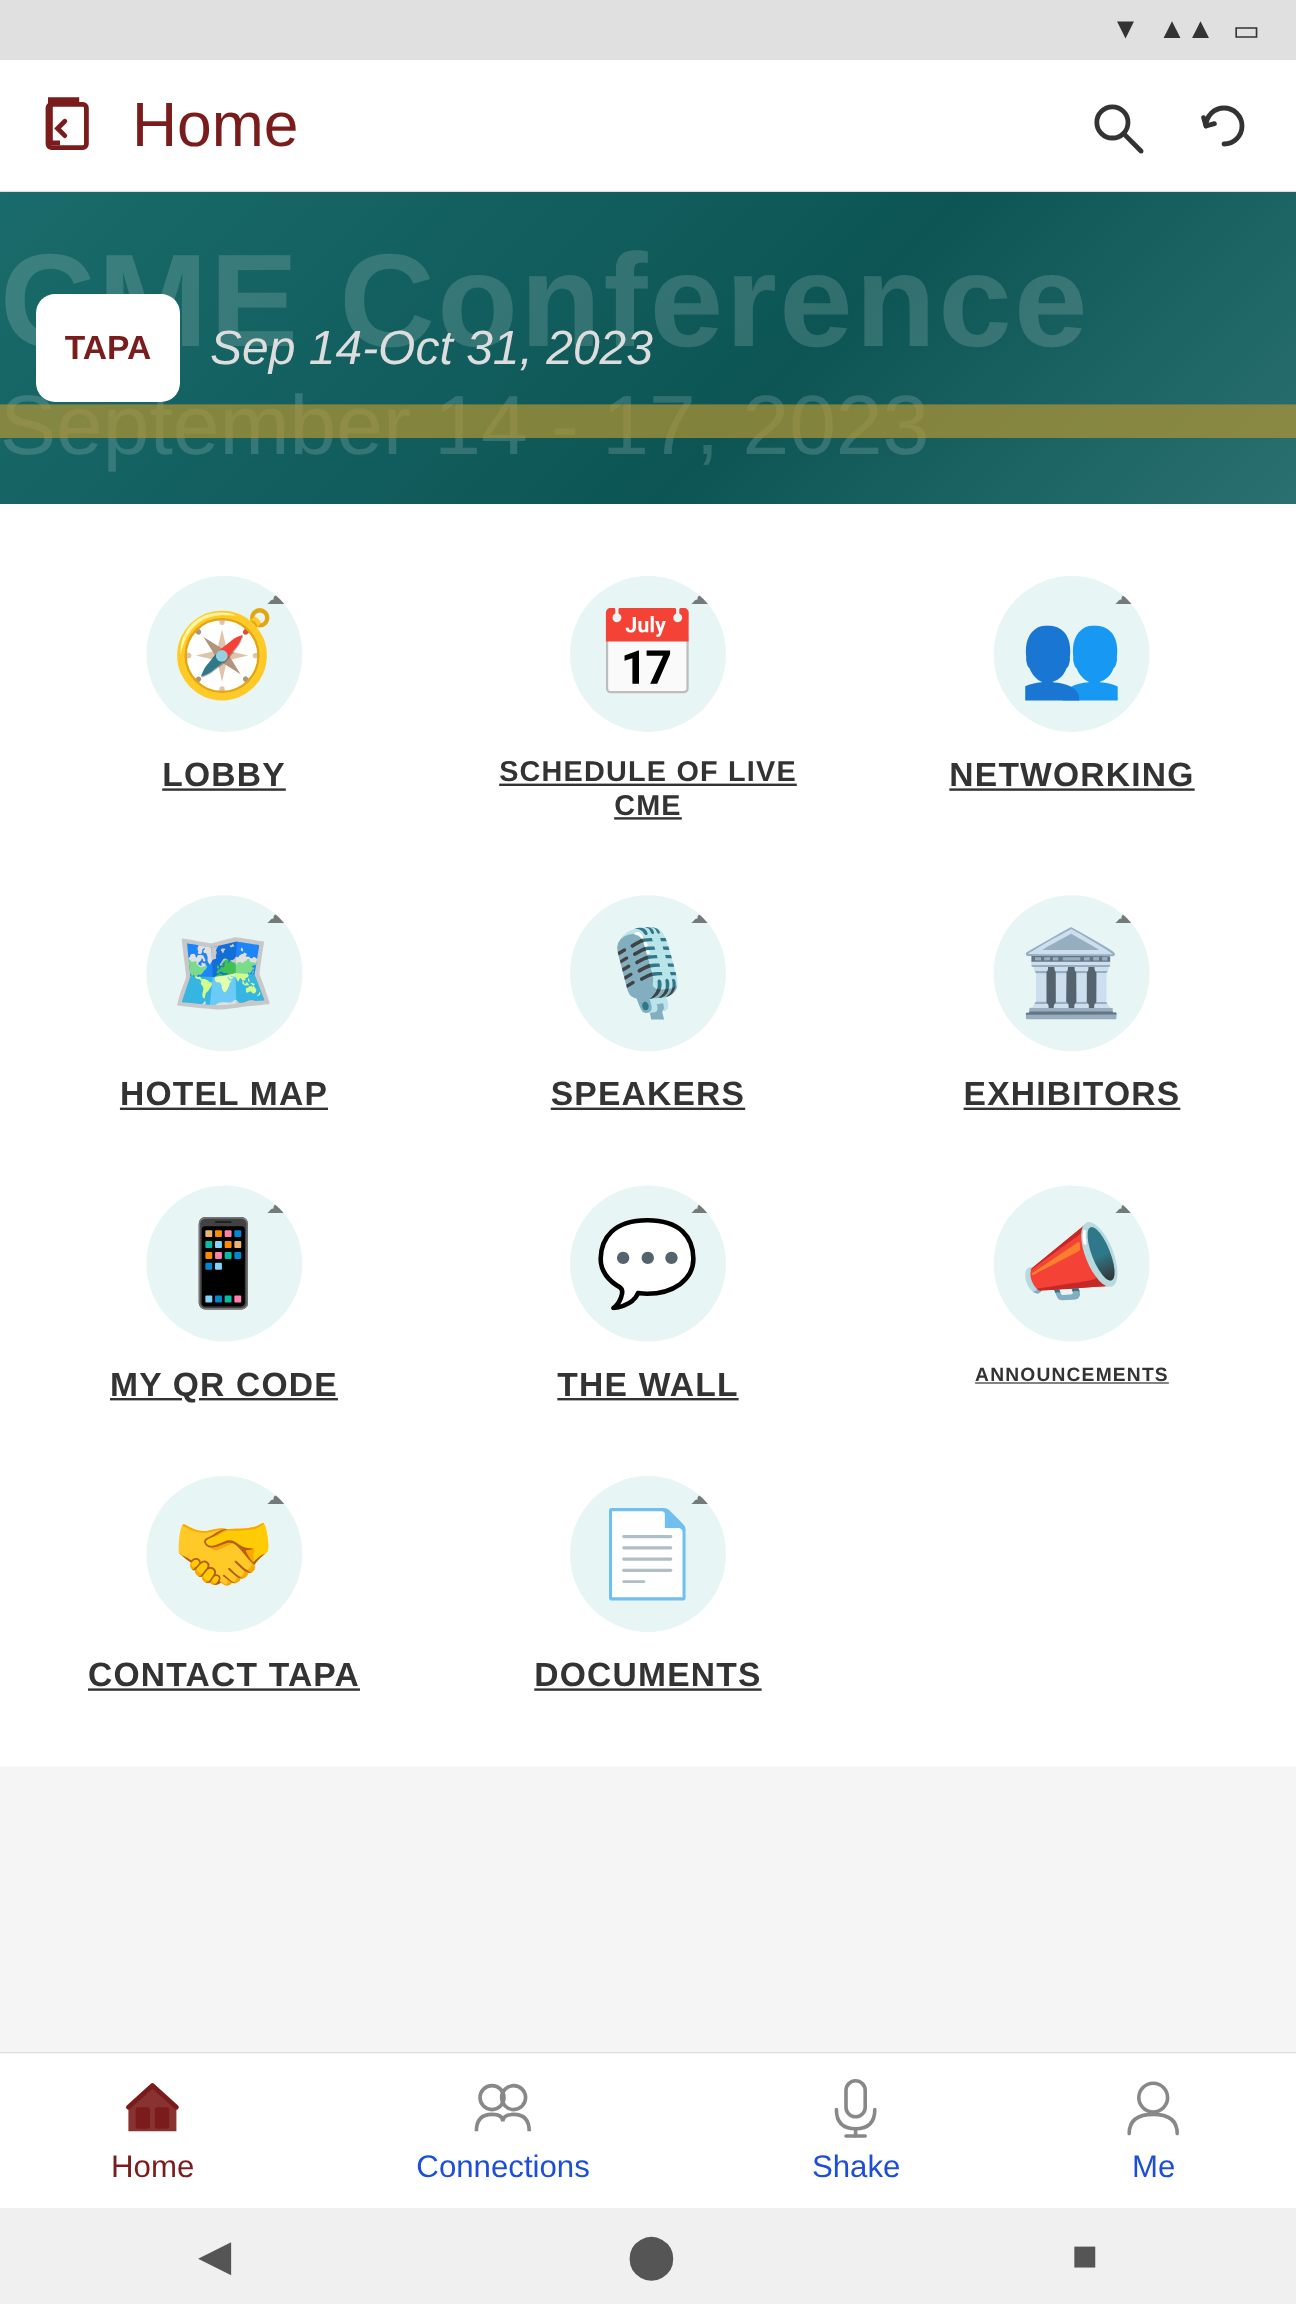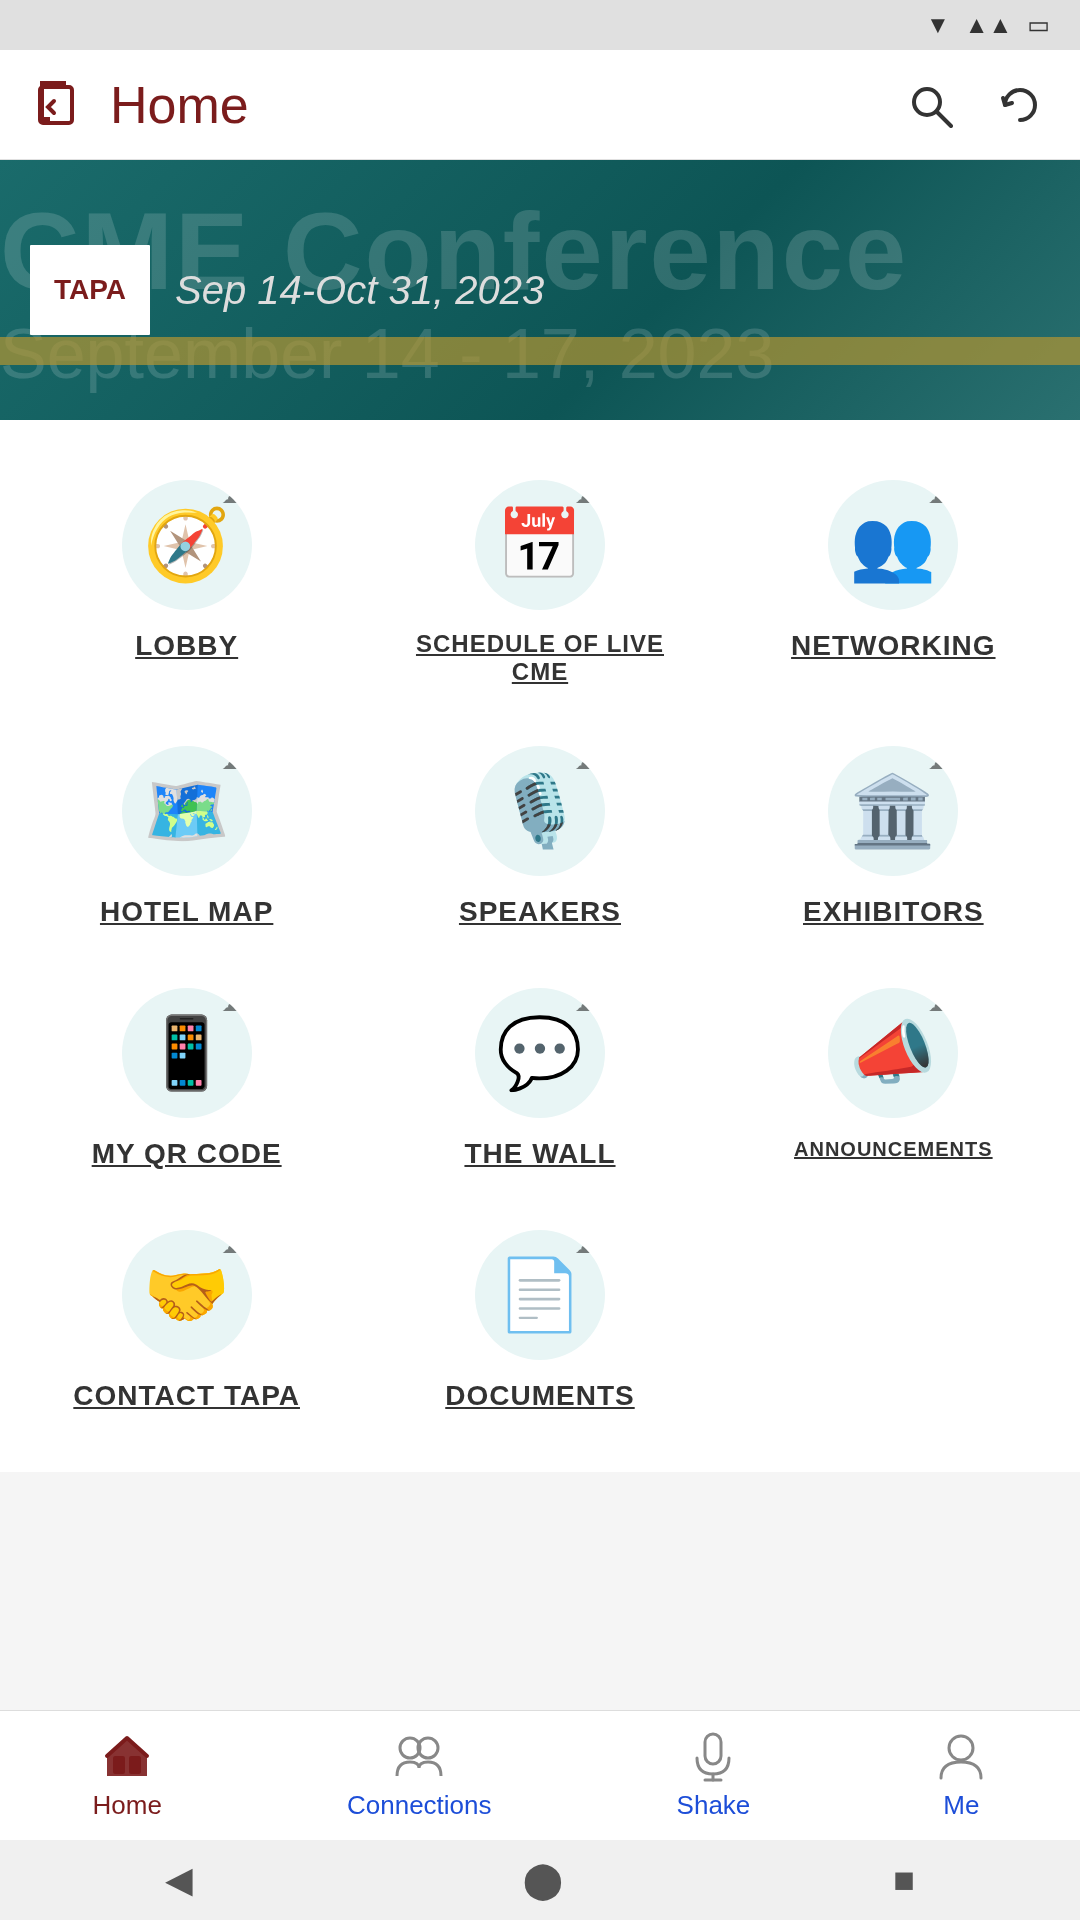--- a/index.html
+++ b/index.html
@@ -106,21 +106,21 @@
       bottom: 55px;
       left: 0;
       width: 100%;
       height: 28px;
       background: rgba(180, 150, 50, 0.7);
     }
     .banner-logo {
       width: 120px;
       height: 90px;
       background: #fff;
-      border-radius: 1px;
+      border-radius: 16px;
       display: flex;
       align-items: center;
       justify-content: center;
       z-index: 2;
       flex-shrink: 0;
     }
     .logo-text {
       font-size: 28px;
       font-weight: bold;
       color: #7b1c1c;
@@ -350,21 +350,21 @@
         <span style="font-size:70px;">💬</span>
         <span class="cloud-deco">☁</span>
       </div>
       <span class="grid-label">THE WALL</span>
     </div>
     <div class="grid-item">
       <div class="grid-icon-wrap">
         <span style="font-size:70px;">📣</span>
         <span class="cloud-deco">☁</span>
       </div>
-      <span class="grid-label" style="font-size:20px;">ANNOUNCEMENTS</span>
+      <span class="grid-label" style="font-size:16px;">ANNOUNCEMENTS</span>
     </div>
   </div>
 
   <div class="grid-row">
     <div class="grid-item">
       <div class="grid-icon-wrap">
         <span style="font-size:70px;">🤝</span>
         <span class="cloud-deco">☁</span>
       </div>
       <span class="grid-label">CONTACT TAPA</span>

